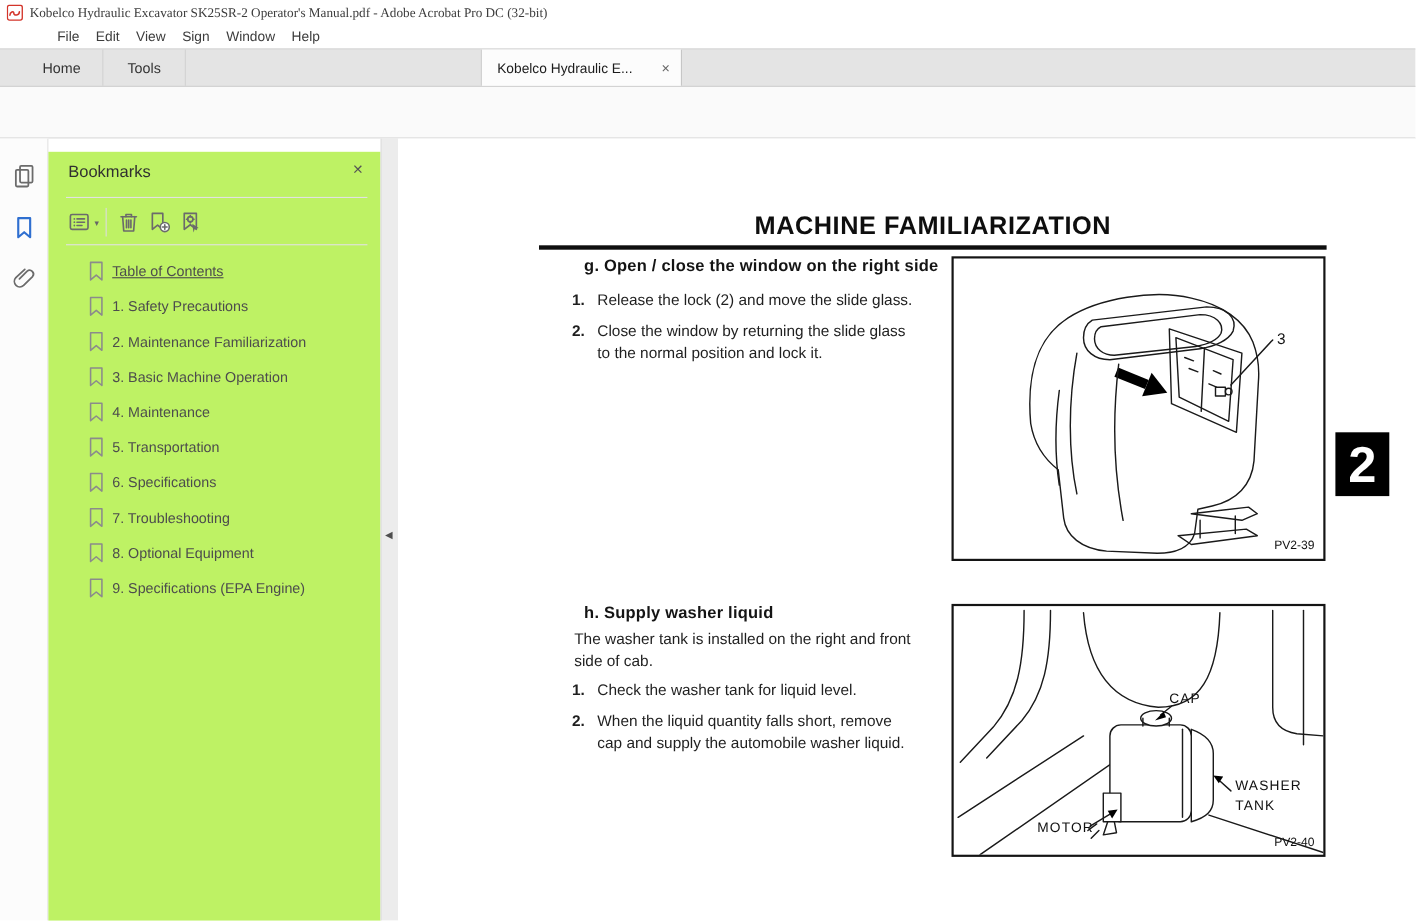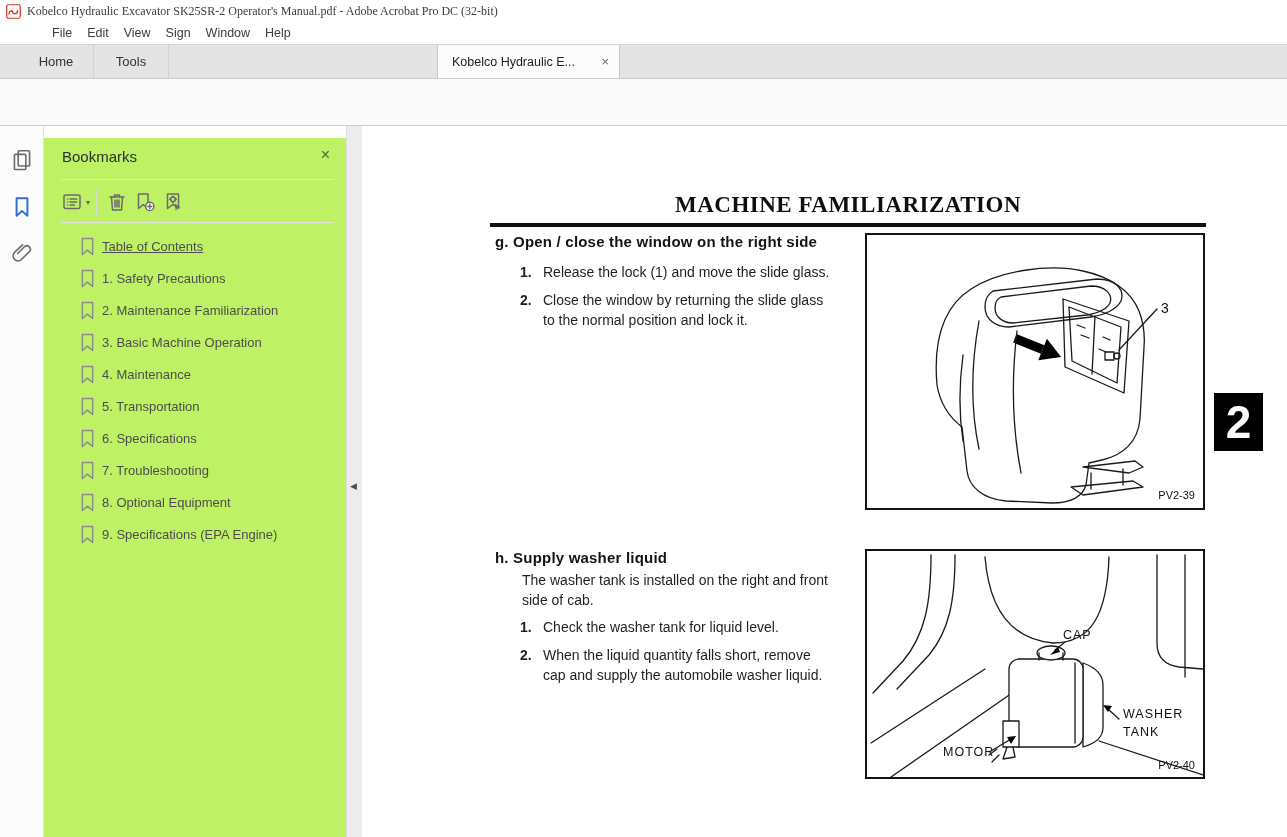--- a/index.html
+++ b/index.html
@@ -46,23 +46,23 @@
   .bmlist{position:absolute;left:0;top:92px;right:0;}
   .bm-item{height:32px;display:flex;align-items:center;padding-left:36px;}
   .bm-item svg{flex:0 0 auto;}
   .bm-item .lbl{margin-left:7px;font-size:13px;color:#4d4d4d;white-space:nowrap;}
   .bm-item.active .lbl{text-decoration:underline;}
   
   .gutter{position:absolute;left:346px;top:0;width:16px;height:100%;background:#ececec;border-left:1px solid #dedede;box-sizing:border-box;}
   .collapse{position:absolute;left:3px;top:355px;font-size:9px;color:#4f4f4f;}
   
   .doc{position:absolute;left:362px;top:0;right:0;height:100%;background:#fff;overflow:hidden;color:#1c1c1c;}
-  .dheading{position:absolute;left:128px;top:66px;width:716px;text-align:center;font-size:23px;font-weight:bold;letter-spacing:.5px;color:#0e0e0e;font-family:Liberation Serif, serif;}
+  .dheading{position:absolute;left:128px;top:66px;width:716px;text-align:center;font-size:23px;font-weight:bold;letter-spacing:.5px;color:#0e0e0e;}
   .drule{position:absolute;left:128px;top:97px;width:716px;height:4px;background:#0f0f0f;}
-  .sec-head{position:absolute;font-size:15px;font-weight:bold;color:#141414;letter-spacing:.2px;}
+  .sec-head{position:absolute;font-size:15px;font-weight:bold;color:#141414;letter-spacing:.2px;margin-left:36px;}
   .step{position:absolute;display:flex;font-size:14px;line-height:20px;color:#1f1f1f;}
   .step .n{font-weight:bold;width:17px;margin-right:6px;flex:0 0 auto;}
   .step .sl{display:block;}
   .intro{position:absolute;font-size:14px;line-height:20px;color:#1f1f1f;}
   .intro span{display:block;}
   .figbox{position:absolute;border:2px solid #141414;background:#fff;}
   .chtab{position:absolute;left:852px;top:267px;width:49px;height:58px;background:#000;display:flex;align-items:center;justify-content:center;}
   .chtab span{color:#fff;font-size:46px;font-weight:bold;line-height:1;}
   .fig *{vector-effect:non-scaling-stroke;}
   .fig path,.fig line,.fig rect,.fig circle,.fig ellipse,.fig polyline{stroke:#1a1a1a;fill:none;stroke-width:1.3;stroke-linecap:round;stroke-linejoin:round;}
@@ -369,21 +369,21 @@
     </div>
 
     <div class="doc">
       <div class="dheading">MACHINE FAMILIARIZATION</div>
       <div class="drule"></div>
 
       <div class="sec-head" style="left:133px;top:107px">g. Open / close the window on the right side</div>
       <div class="step" style="left:158px;top:136px">
         <span class="n">1.</span>
         <span class="step-lines">
-            <span class="sl">Release the lock (1) and move the slide glass.</span>
+            <span class="sl">Release the lock (2) and move the slide glass.</span>
           </span>
       </div>
       <div class="step" style="left:158px;top:164px">
         <span class="n">2.</span>
         <span class="step-lines">
           <span class="sl">Close the window by returning the slide glass</span>
           <span class="sl">to the normal position and lock it.</span>
         </span>
       </div>
 

